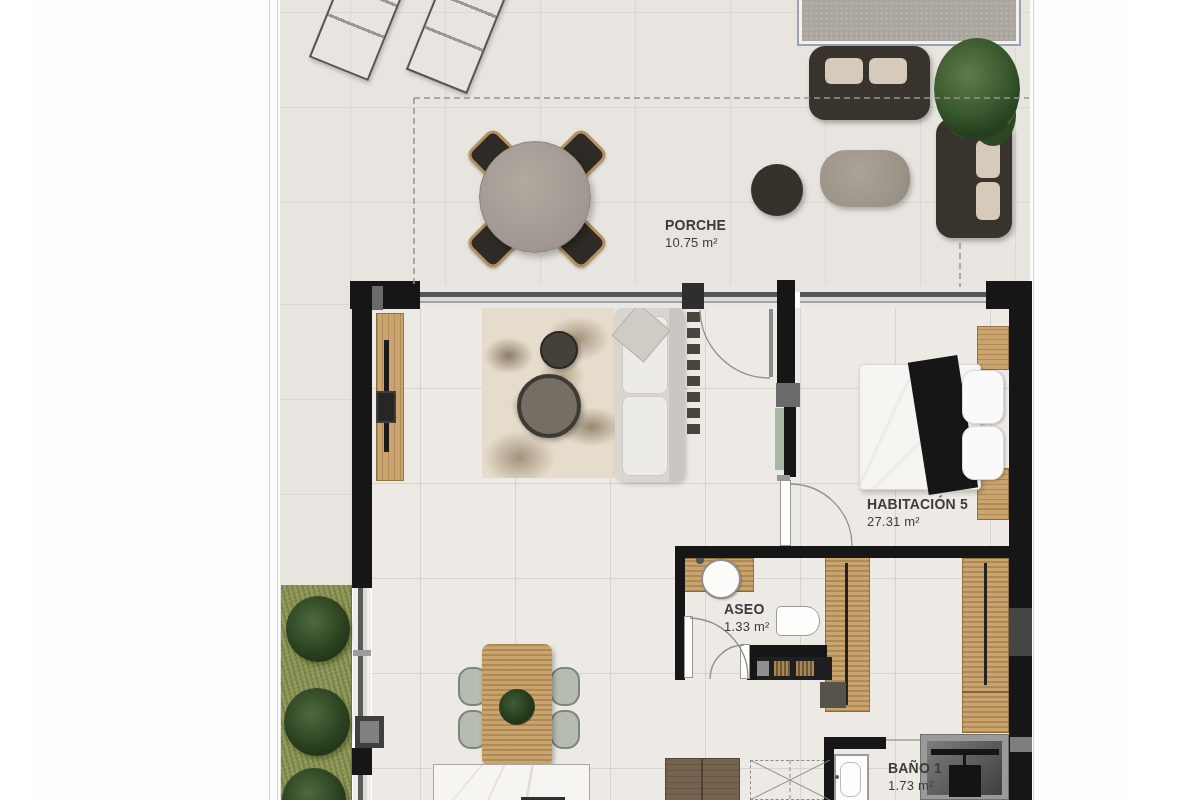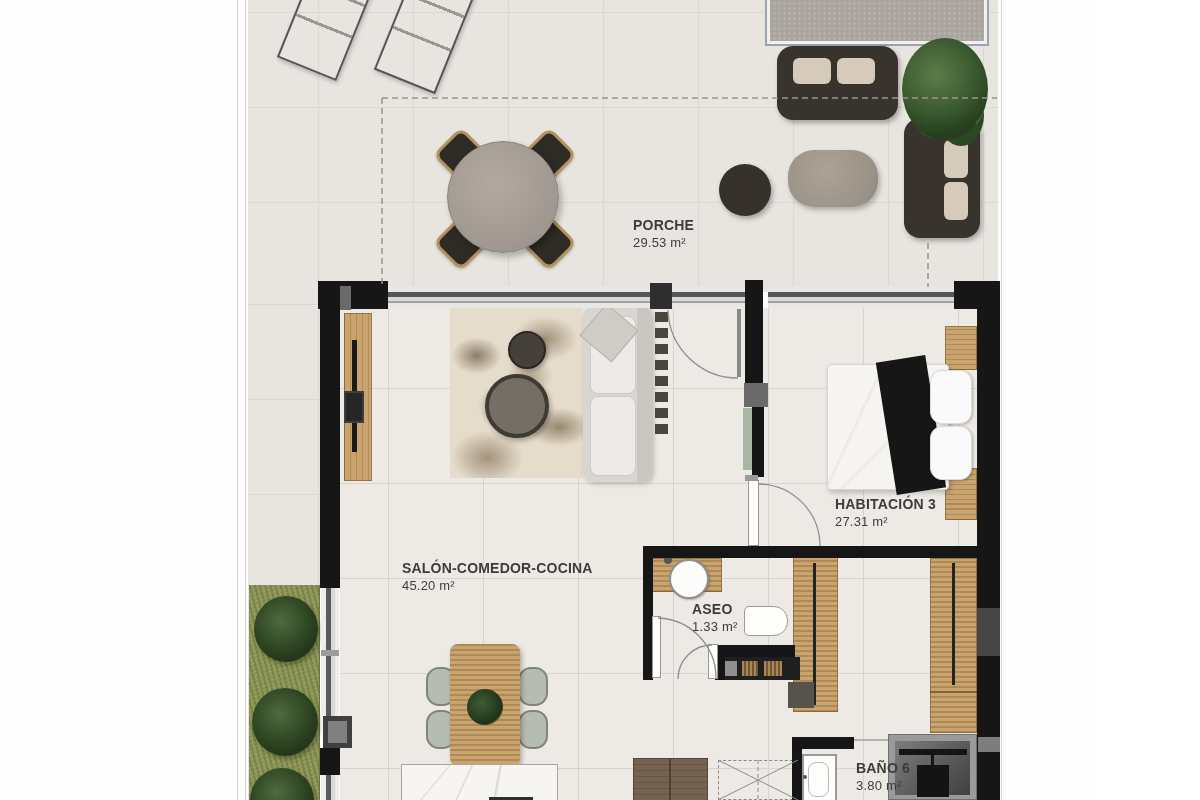--- a/index.html
+++ b/index.html
@@ -1,17 +1,17 @@
 <!DOCTYPE html>
 <html><head>
 <meta charset="utf-8">
 <style>
   html,body{margin:0;padding:0;background:#ffffff;}
   #canvas{position:relative;width:1096px;height:800px;background:#fdfdfd;overflow:hidden;
-          font-family:"Liberation Sans",sans-serif;}
+          font-family:"Liberation Sans",sans-serif;margin-left:32px;}
   .abs{position:absolute;}
   .wall{position:absolute;background:#161616;}
   .vline{position:absolute;width:1px;background:#d7d4d0;}
   .wood{position:absolute;background-color:#c9a46f;
         background-image:repeating-linear-gradient(0deg,rgba(125,88,38,.35) 0 1.5px,rgba(0,0,0,0) 1.5px 5px);
         box-shadow:inset 0 0 0 1px rgba(110,80,35,.55);}
   .wood-v{background-image:repeating-linear-gradient(90deg,rgba(125,88,38,.30) 0 1.5px,rgba(0,0,0,0) 1.5px 6px);}
   .win-h{position:absolute;height:22px;
         background:linear-gradient(180deg,#e7e7e6 0 6px,#565656 6px 11px,#d9d9d8 11px 15px,#a2a2a1 15px 17px,#e7e7e6 17px 22px);}
   .win-v{position:absolute;width:18px;
@@ -246,32 +246,28 @@
 
     <line x1="718" y1="760" x2="798" y2="800" stroke="#8a8a8a" stroke-width="1"></line>
     <line x1="718" y1="800" x2="798" y2="760" stroke="#8a8a8a" stroke-width="1"></line>
     <line x1="758" y1="760" x2="758" y2="800" stroke="#8a8a8a" stroke-width="1" stroke-dasharray="4 3"></line>
 
     <line x1="854" y1="740" x2="888" y2="740" stroke="#9f9f9f" stroke-width="1.5"></line>
   </svg>
 
   <div class="room-label" style="left:633px;top:217px">
     <div class="room-name">PORCHE</div>
-    <div class="room-area">29.53 m²</div>
-  </div>
-  <div class="room-label" style="left:402px;top:560px">
-    <div class="room-name">SALÓN-COMEDOR-COCINA</div>
-    <div class="room-area">45.20 m²</div>
+    <div class="room-area">10.75 m²</div>
   </div>
   <div class="room-label" style="left:835px;top:496px">
-    <div class="room-name">HABITACIÓN 3</div>
+    <div class="room-name">HABITACIÓN 5</div>
     <div class="room-area">27.31 m²</div>
   </div>
   <div class="room-label" style="left:692px;top:601px">
     <div class="room-name">ASEO</div>
     <div class="room-area">1.33 m²</div>
   </div>
   <div class="room-label" style="left:856px;top:760px">
-    <div class="room-name">BAÑO 6</div>
-    <div class="room-area">3.80 m²</div>
+    <div class="room-name">BAÑO 1</div>
+    <div class="room-area">1.73 m²</div>
   </div>
 
 </div>
 
 </body></html>

